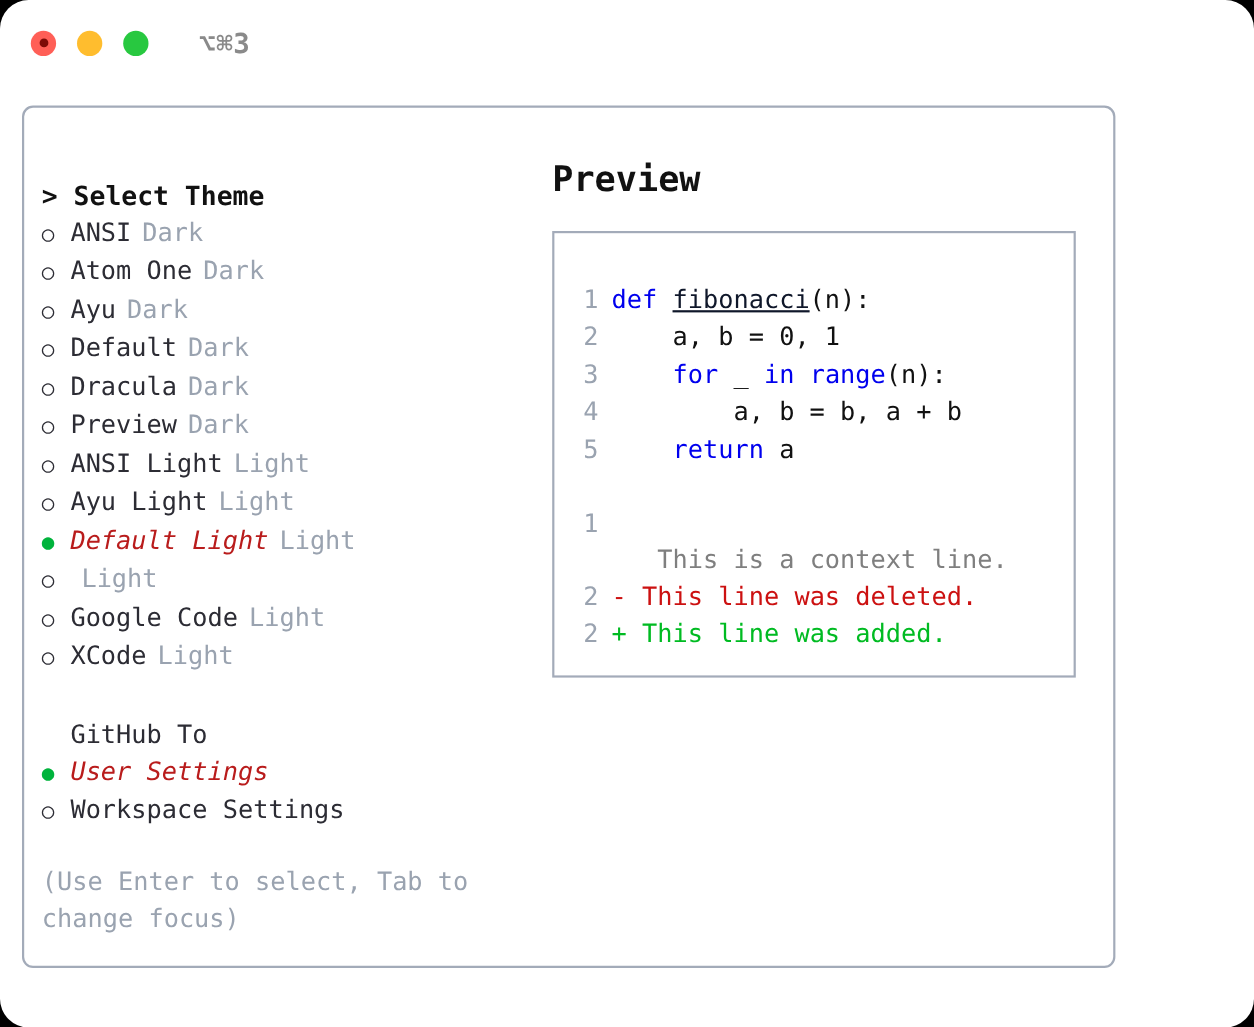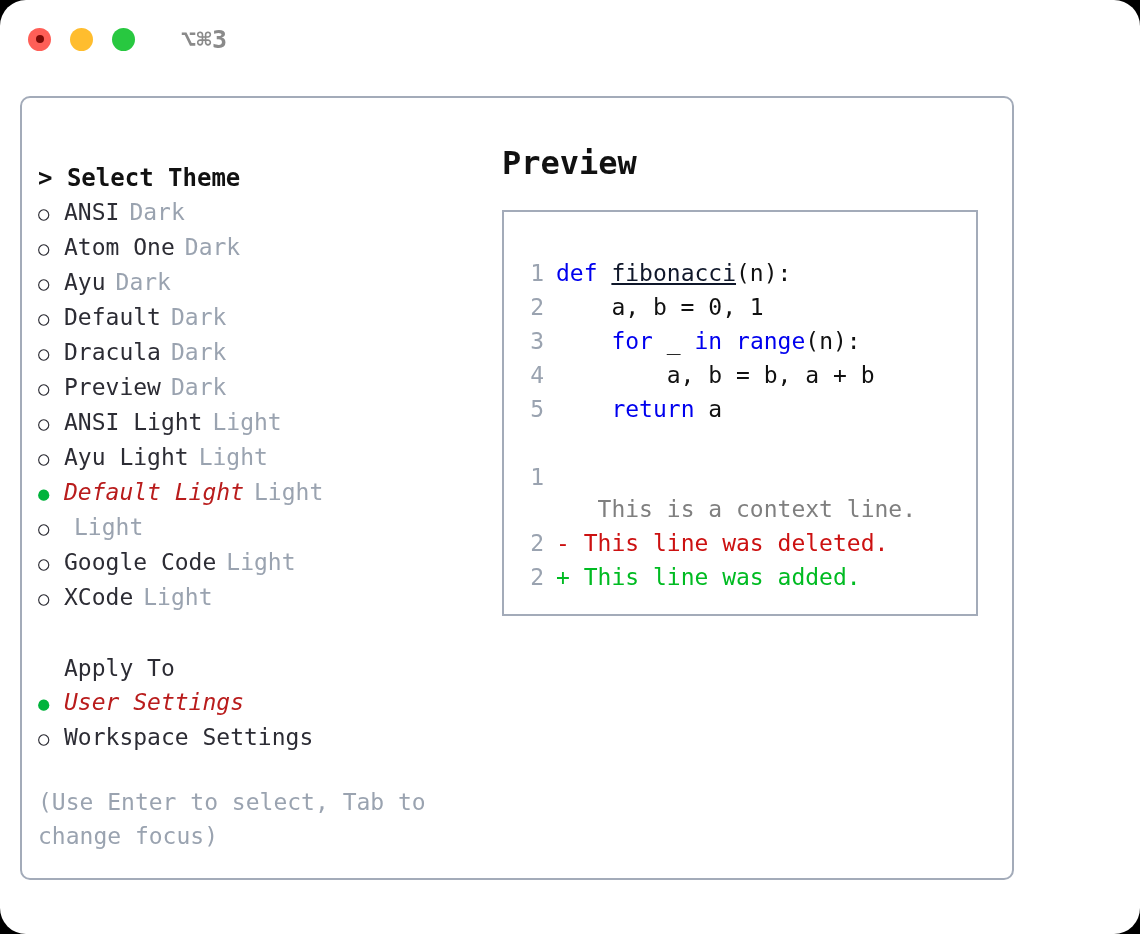--- a/index.html
+++ b/index.html
@@ -220,21 +220,21 @@
             <div class="opt"><span class="marker">○</span><span class="opt-label">ANSI Light</span><span class="opt-variant">Light</span></div>
             <div class="opt"><span class="marker">○</span><span class="opt-label">Ayu Light</span><span class="opt-variant">Light</span></div>
             <div class="opt selected"><span class="marker">●</span><span class="opt-label">Default Light</span><span class="opt-variant">Light</span></div>
             <div class="opt"><span class="marker">○</span><span class="opt-variant">Light</span></div>
             <div class="opt"><span class="marker">○</span><span class="opt-label">Google Code</span><span class="opt-variant">Light</span></div>
             <div class="opt"><span class="marker">○</span><span class="opt-label">XCode</span><span class="opt-variant">Light</span></div>
           </div>
 
         <div class="spacer-block"></div>
 
-        <div class="subsection-label">Apply To</div>
+        <div class="subsection-label">GitHub To</div>
 
         <div id="apply-list">
             <div class="opt selected"><span class="marker">●</span><span class="opt-label">User Settings</span></div>
             <div class="opt"><span class="marker">○</span><span class="opt-label">Workspace Settings</span></div>
           </div>
 
         <div class="hint">(Use Enter to select, Tab to change focus)</div>
       </div>
 
       <div class="right-col">

